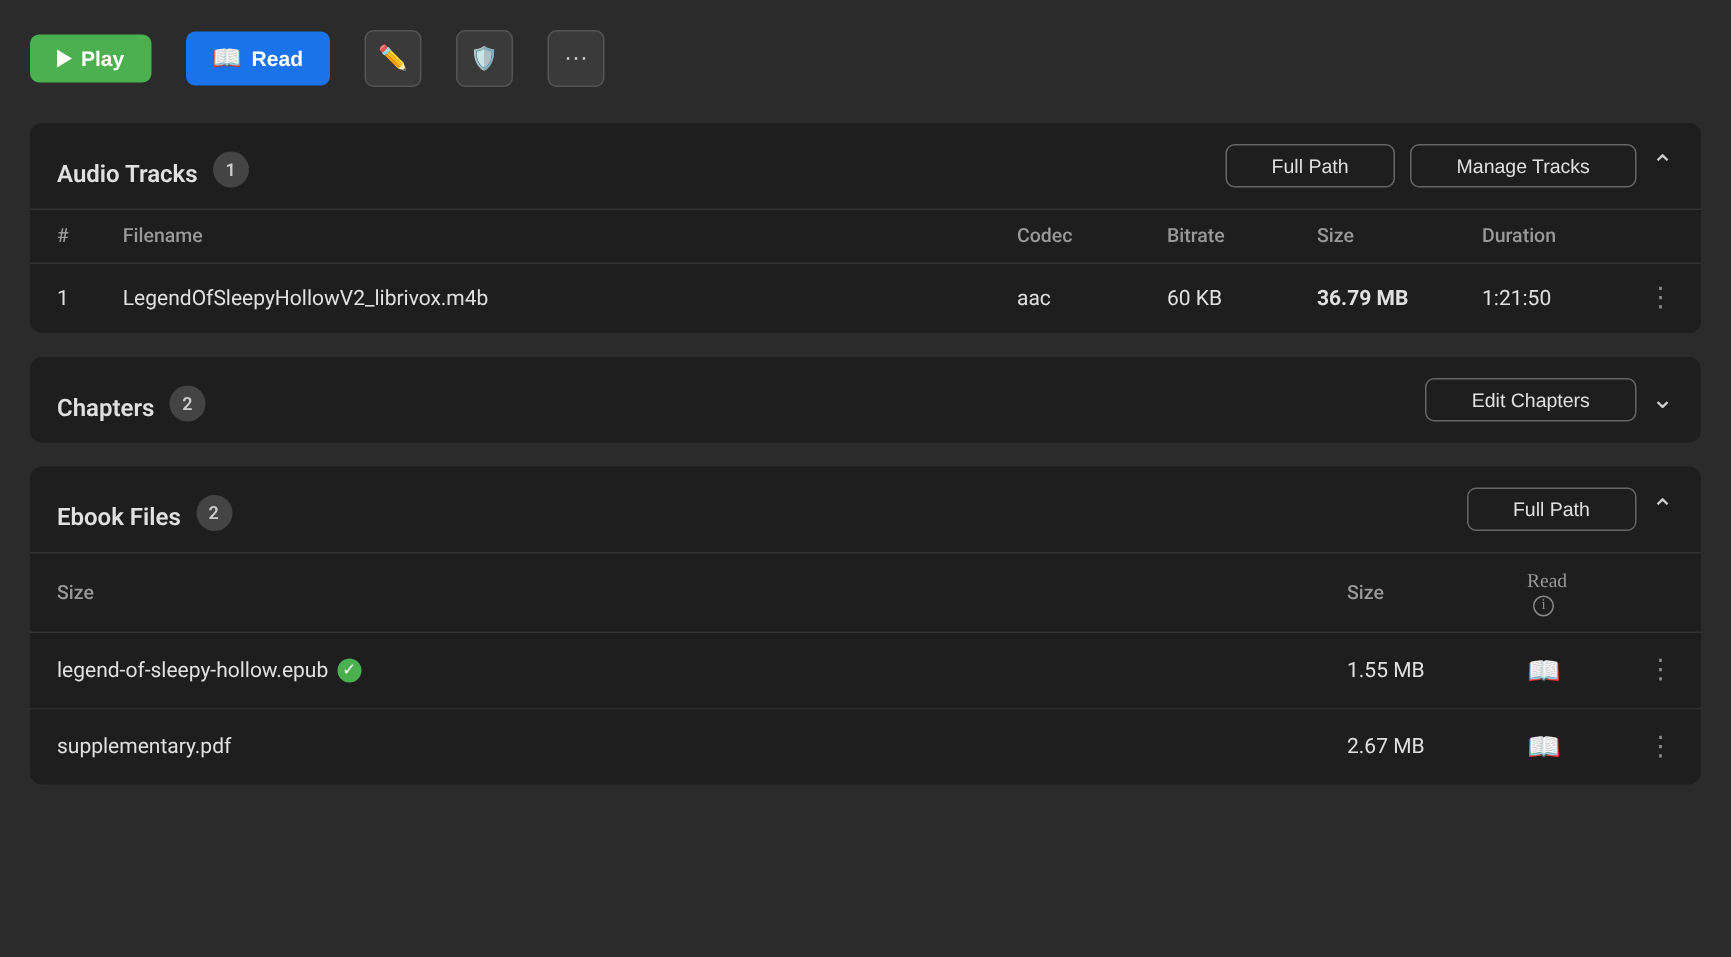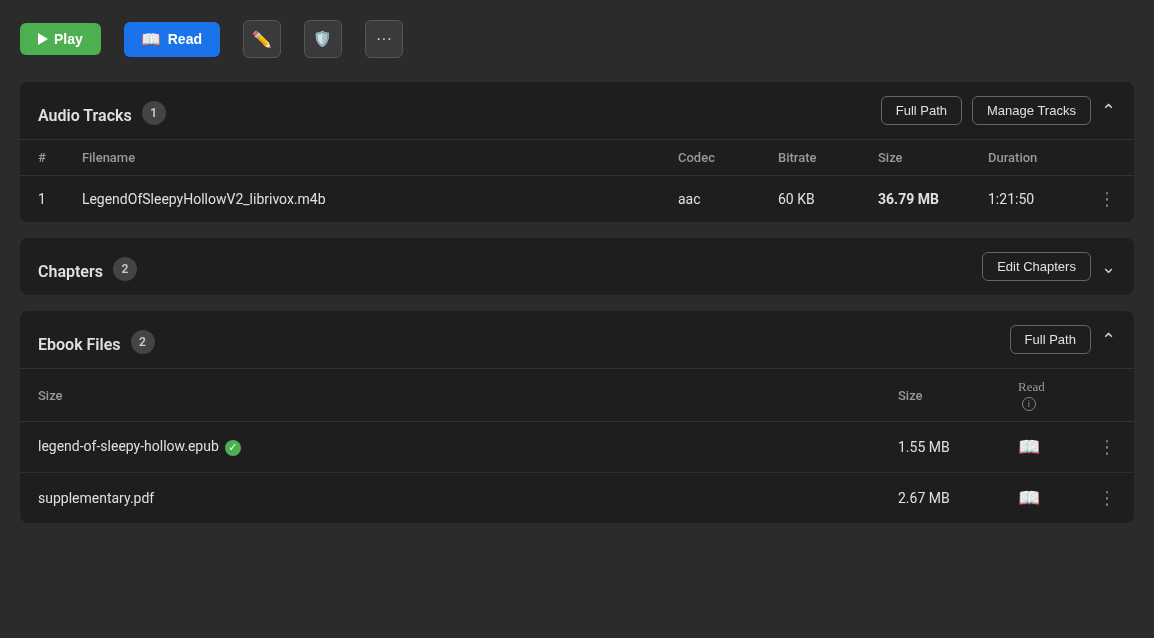--- a/index.html
+++ b/index.html
@@ -101,21 +101,21 @@
       margin-left: auto;
       display: flex;
       align-items: center;
       gap: 10px;
     }
     .btn-outline {
       background: transparent;
       color: #e0e0e0;
       border: 1px solid #666;
       border-radius: 6px;
-      padding: 6px 14px;
+      padding: 6px 30px;
       font-size: 13px;
       cursor: pointer;
     }
     .chevron {
       color: #ccc;
       font-size: 18px;
       cursor: pointer;
       line-height: 1;
     }
 

